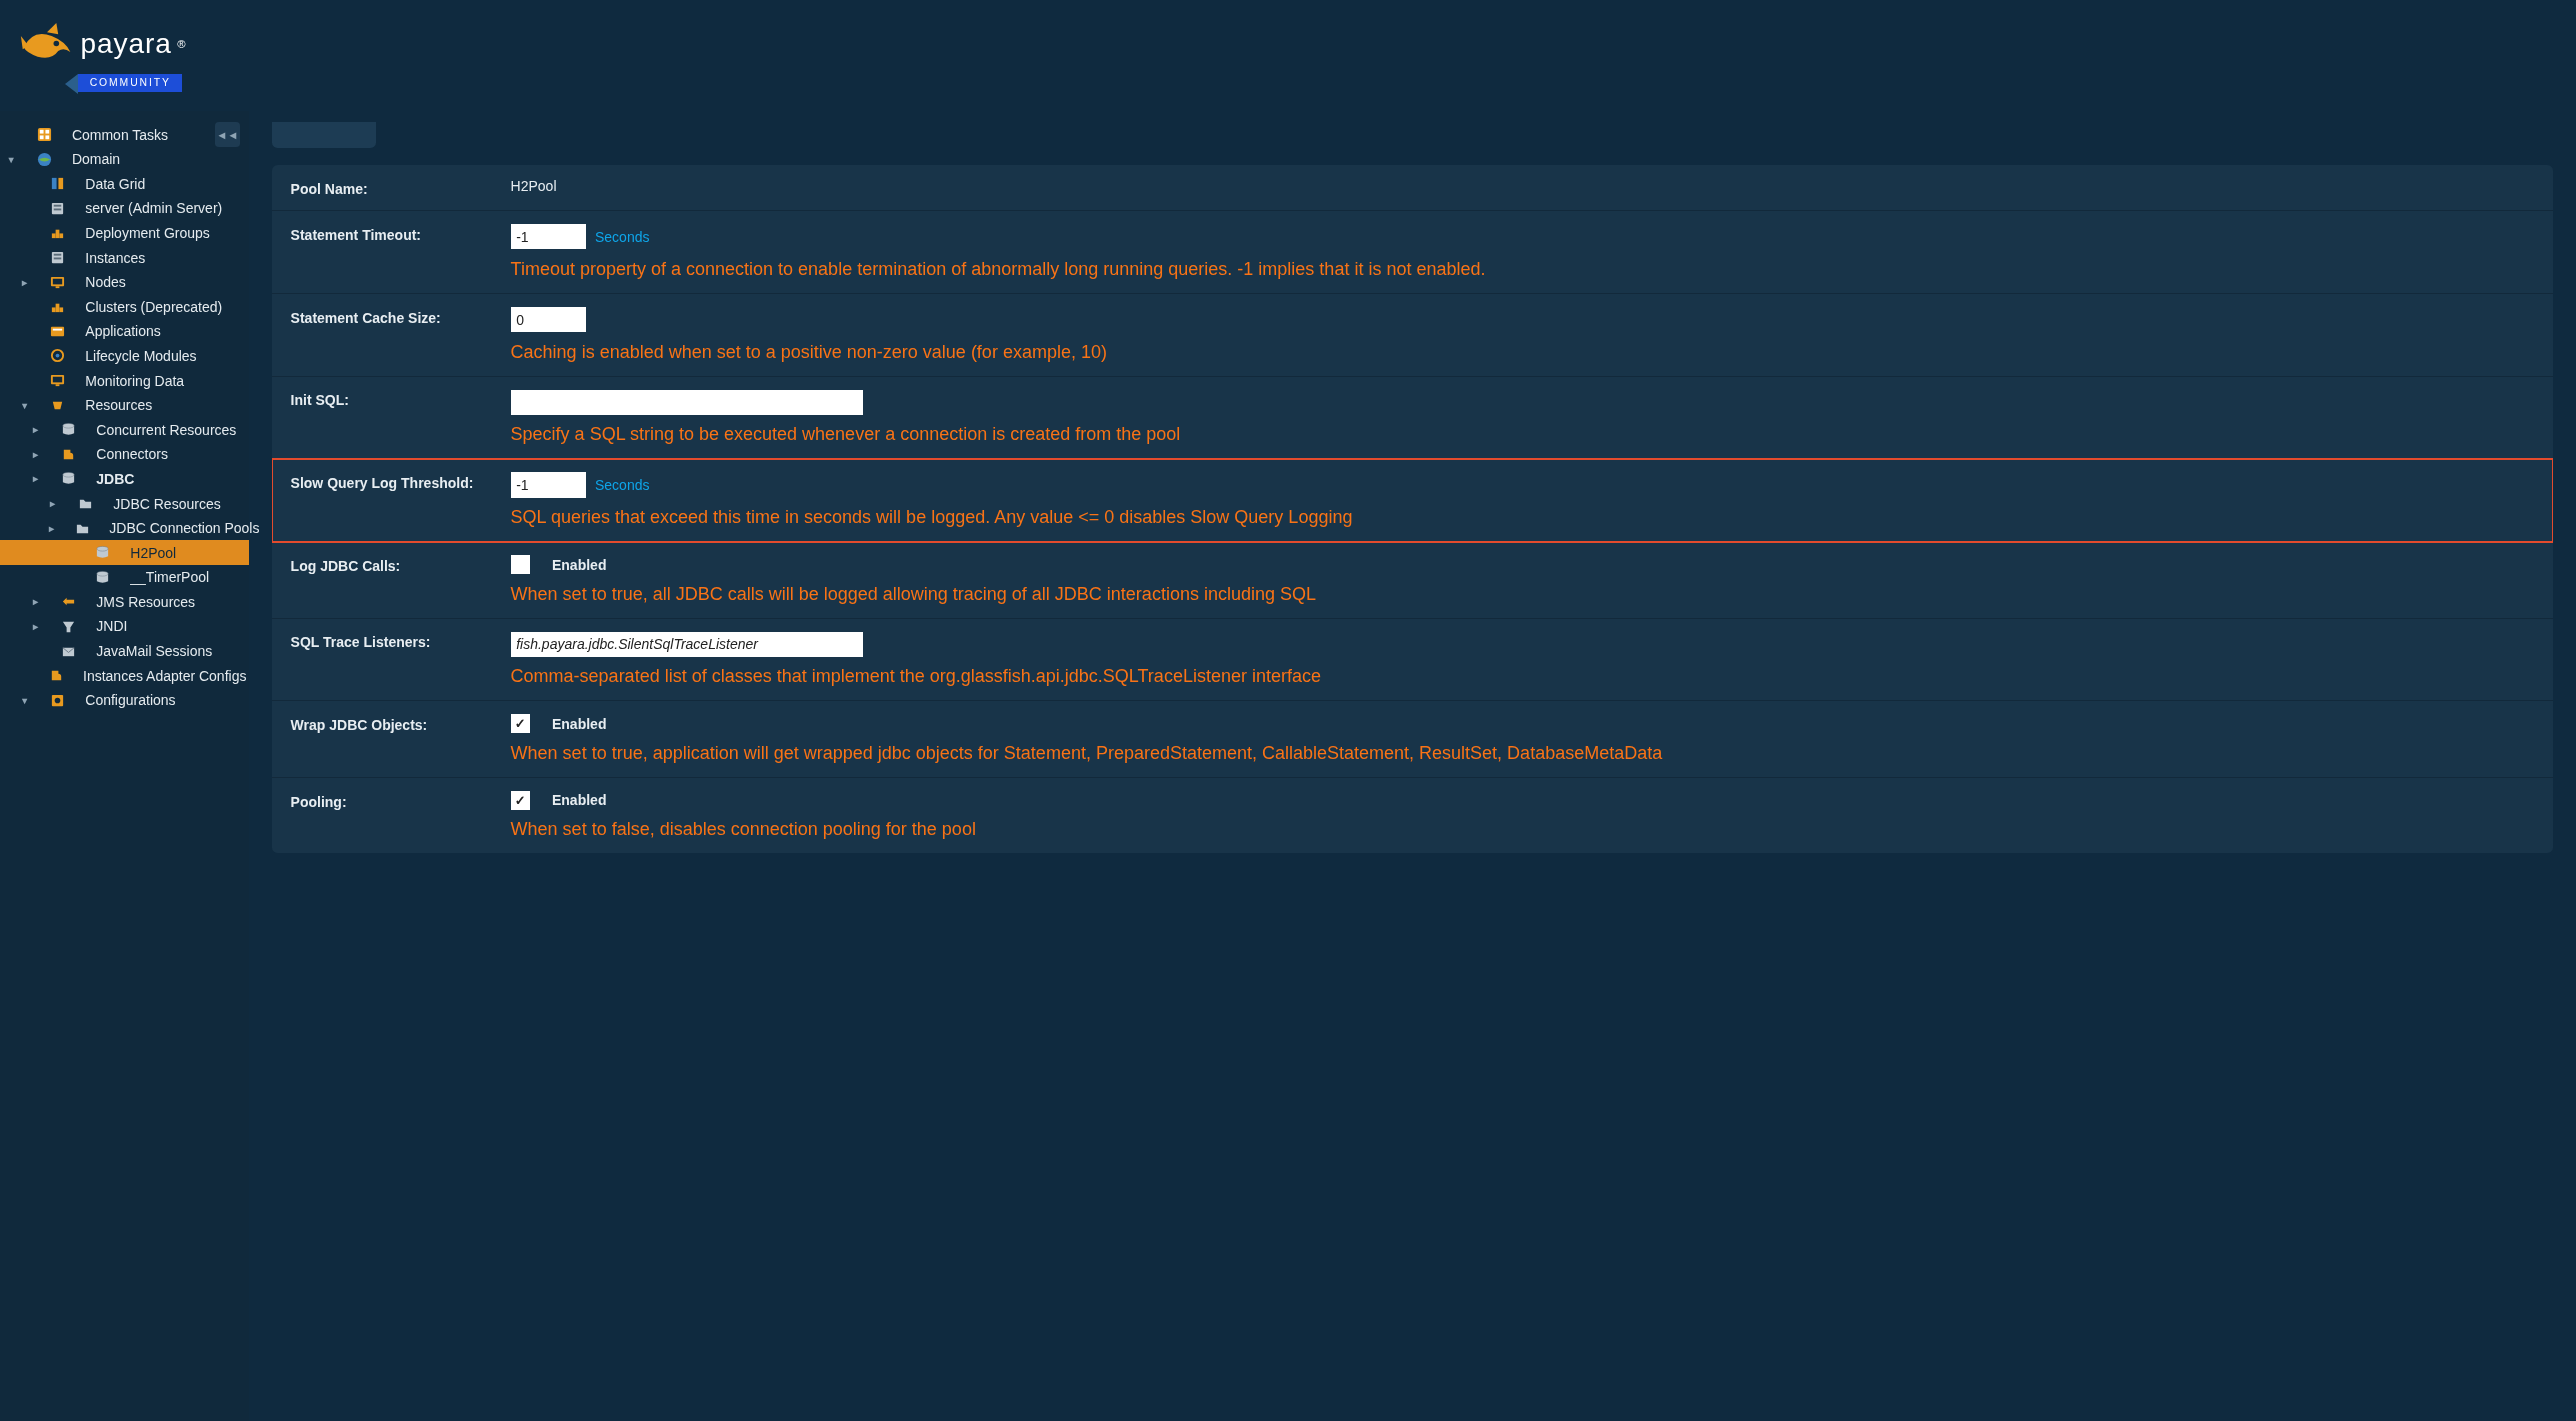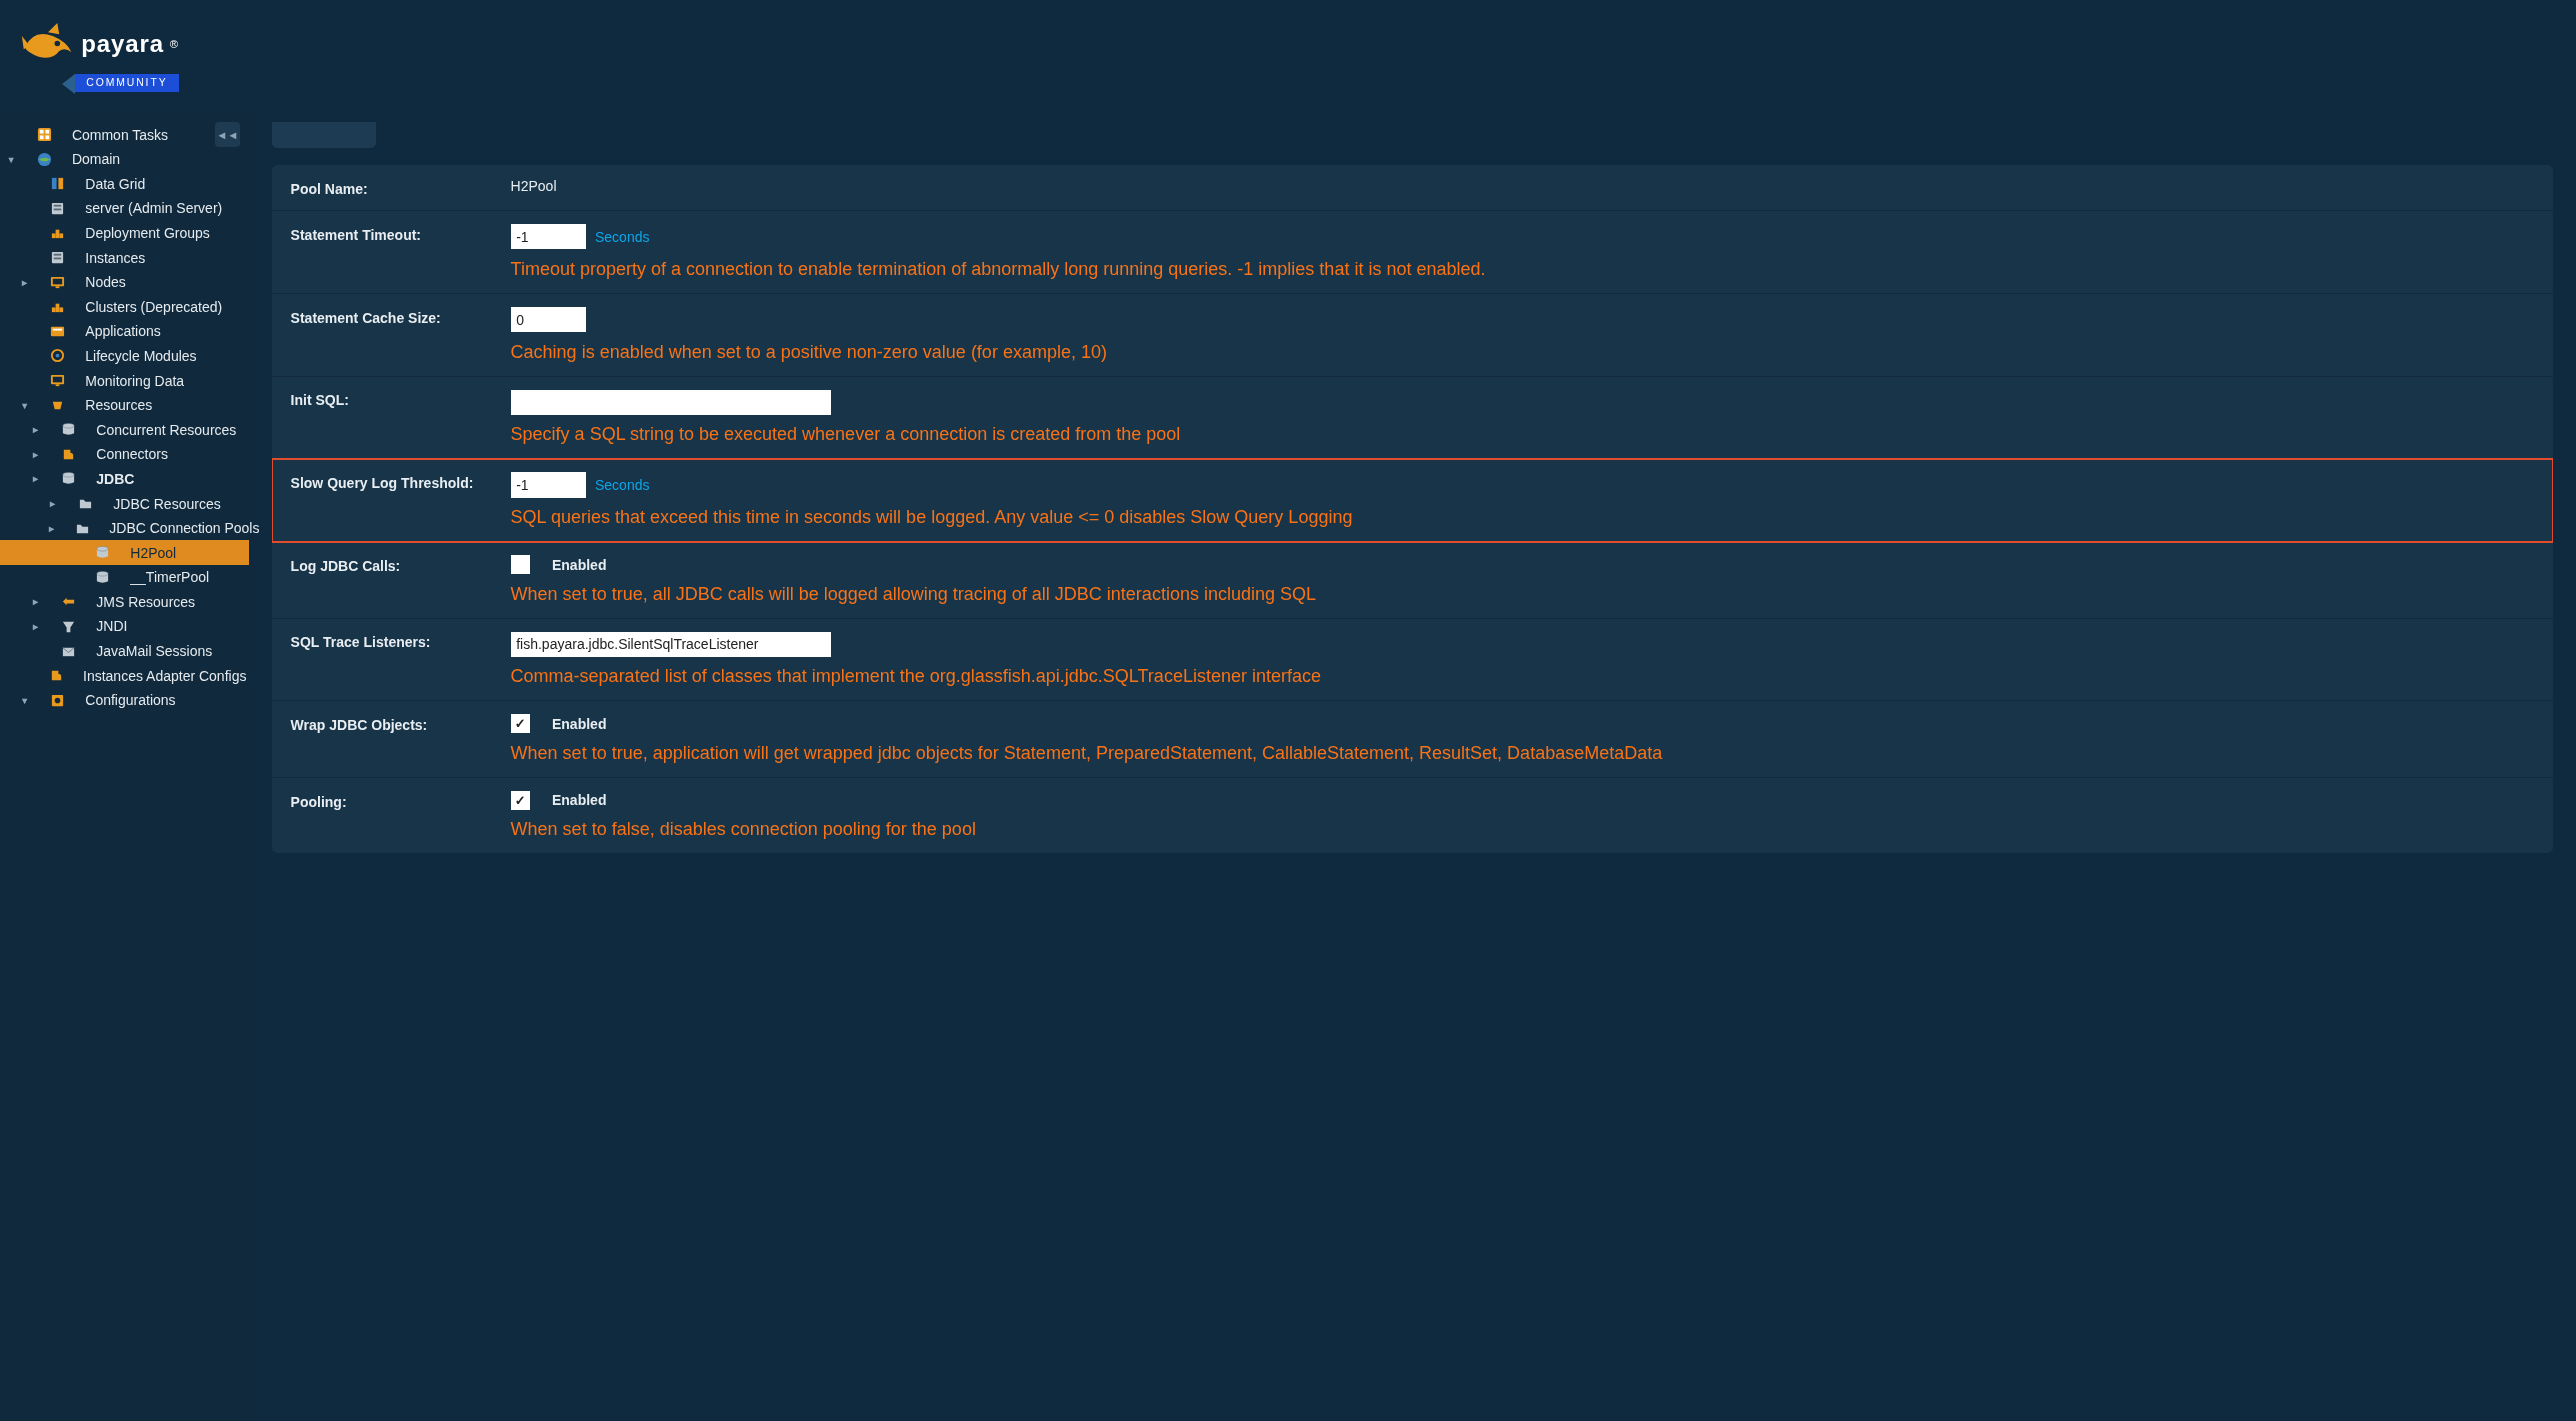--- a/index.html
+++ b/index.html
@@ -14,21 +14,21 @@
   .header {
     height: 111px;
     background: #0f2a3f;
     display: flex;
     align-items: center;
     padding-left: 19px;
   }
   .logo-wrap { display: flex; flex-direction: column; align-items: center; }
   .logo-row { display: flex; align-items: center; gap: 5.6px; }
   .logo-fish { width: 56px; height: 51px; }
-  .logo-text { font-size: 24px; color: #fff; font-weight: 700; letter-spacing: 0.9px; }
+  .logo-text { font-size: 28px; color: #fff; font-weight: 400; letter-spacing: 0.9px; }
   .logo-reg { font-size: 11.3px; color: #fff; vertical-align: top; }
   .community-badge {
     background: #1d4ed8;
     color: #fff;
     font-size: 10.4px;
     letter-spacing: 1.9px;
     padding: 3.8px 11.3px;
     margin-top: 3.8px;
     margin-left: 56px;
     position: relative;
@@ -112,21 +112,21 @@
     width: 220px;
     font-weight: bold;
     color: #e8eef2;
     padding-top: 2.8px;
     flex-shrink: 0;
   }
   .form-value { flex: 1; }
   .form-value-text { color: #e8eef2; }
   .input-row { display: flex; align-items: center; gap: 9.4px; margin-bottom: 9.4px; }
   input[type="text"].small { width: 75px; }
-  input[type="text"].large { width: 320px; }
+  input[type="text"].large { width: 352px; font-style: italic; }
   input[type="text"] {
     background: #fff;
     border: none;
     padding: 4.7px 5.6px;
     font-size: 14px;
     color: #222;
   }
   .suffix { color: #0ea5e9; }
   .help-text { color: #f97316; font-size: 18px; }
   .checkbox {

